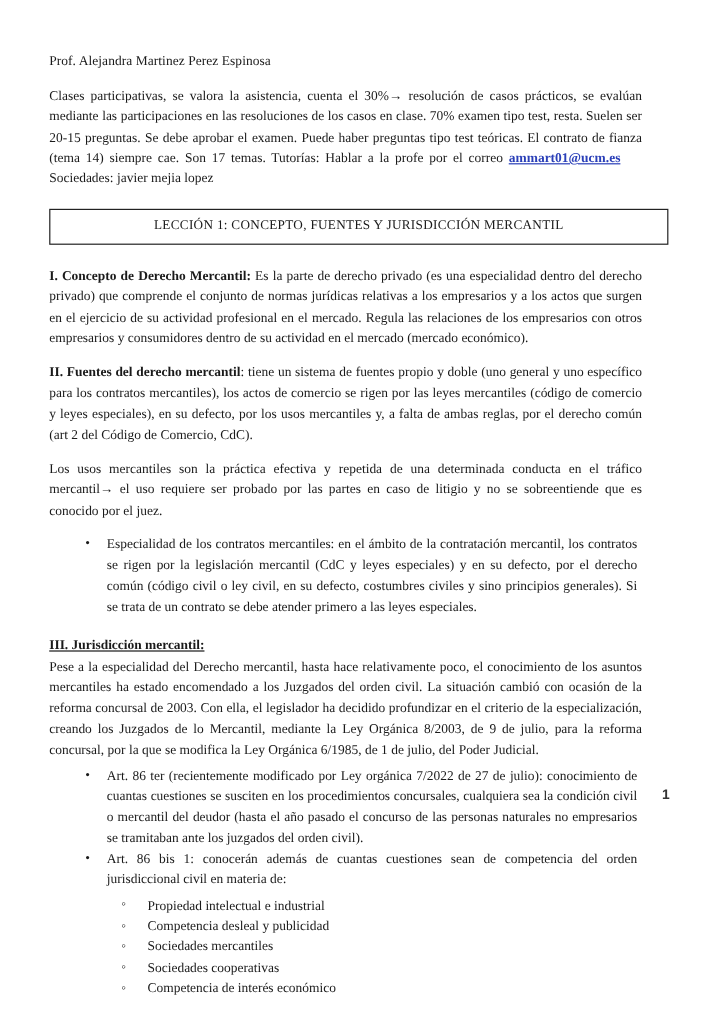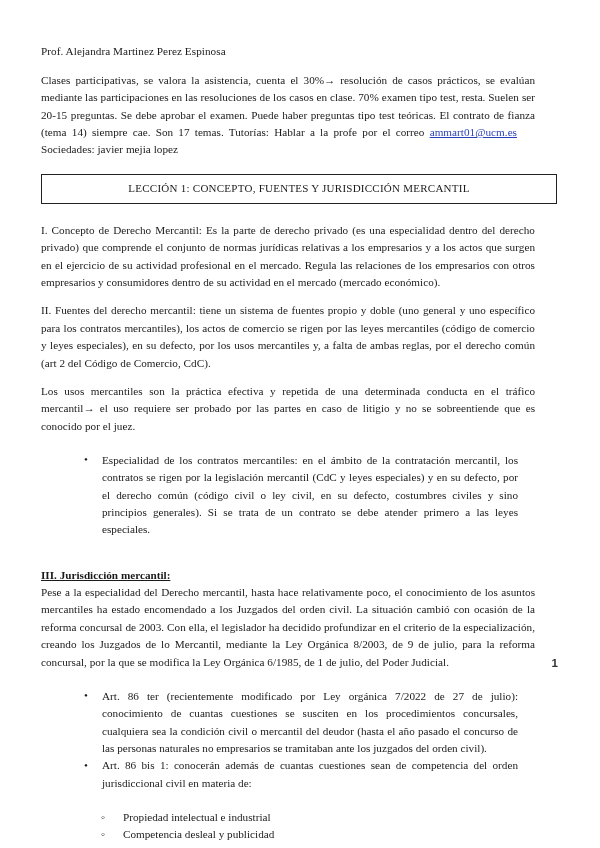--- a/index.html
+++ b/index.html
@@ -32,48 +32,49 @@
     font-size: 11.2px;
     line-height: 1.55;
     margin: 0 0 11px 0;
     text-align: justify;
     letter-spacing: 0.02px;
   }
   p.body-par:last-child { margin-bottom: 0; }
   .mail-link {
     color: #2a3fb8;
     text-decoration: underline;
+    font-weight: bold;
   }
   .gap-sm { display: inline-block; width: 18px; }
   .lesson-box {
     border: 1.2px solid #222;
     box-sizing: border-box;
     width: 516px;
     margin: 15px 0 18px 0;
     padding: 7px 6px 8px 6px;
     text-align: center;
   }
   .lesson-title {
     font-size: 11px;
     line-height: 1.2;
     letter-spacing: 0.25px;
   }
   .sec-head {
-    font-weight: normal;
+    font-weight: bold;
   }
   .sec-head-block {
     font-size: 11.2px;
     font-weight: bold;
     line-height: 1.55;
     margin: 0;
     text-decoration: underline;
   }
   ul.bul {
     list-style: none;
-    margin: 17px;
+    margin: 4px;
     padding: 0;
   }
   ul.bul > li {
     position: relative;
     font-size: 11.2px;
     line-height: 1.55;
     text-align: justify;
     padding-left: 44px;
     margin: 0;
   }

